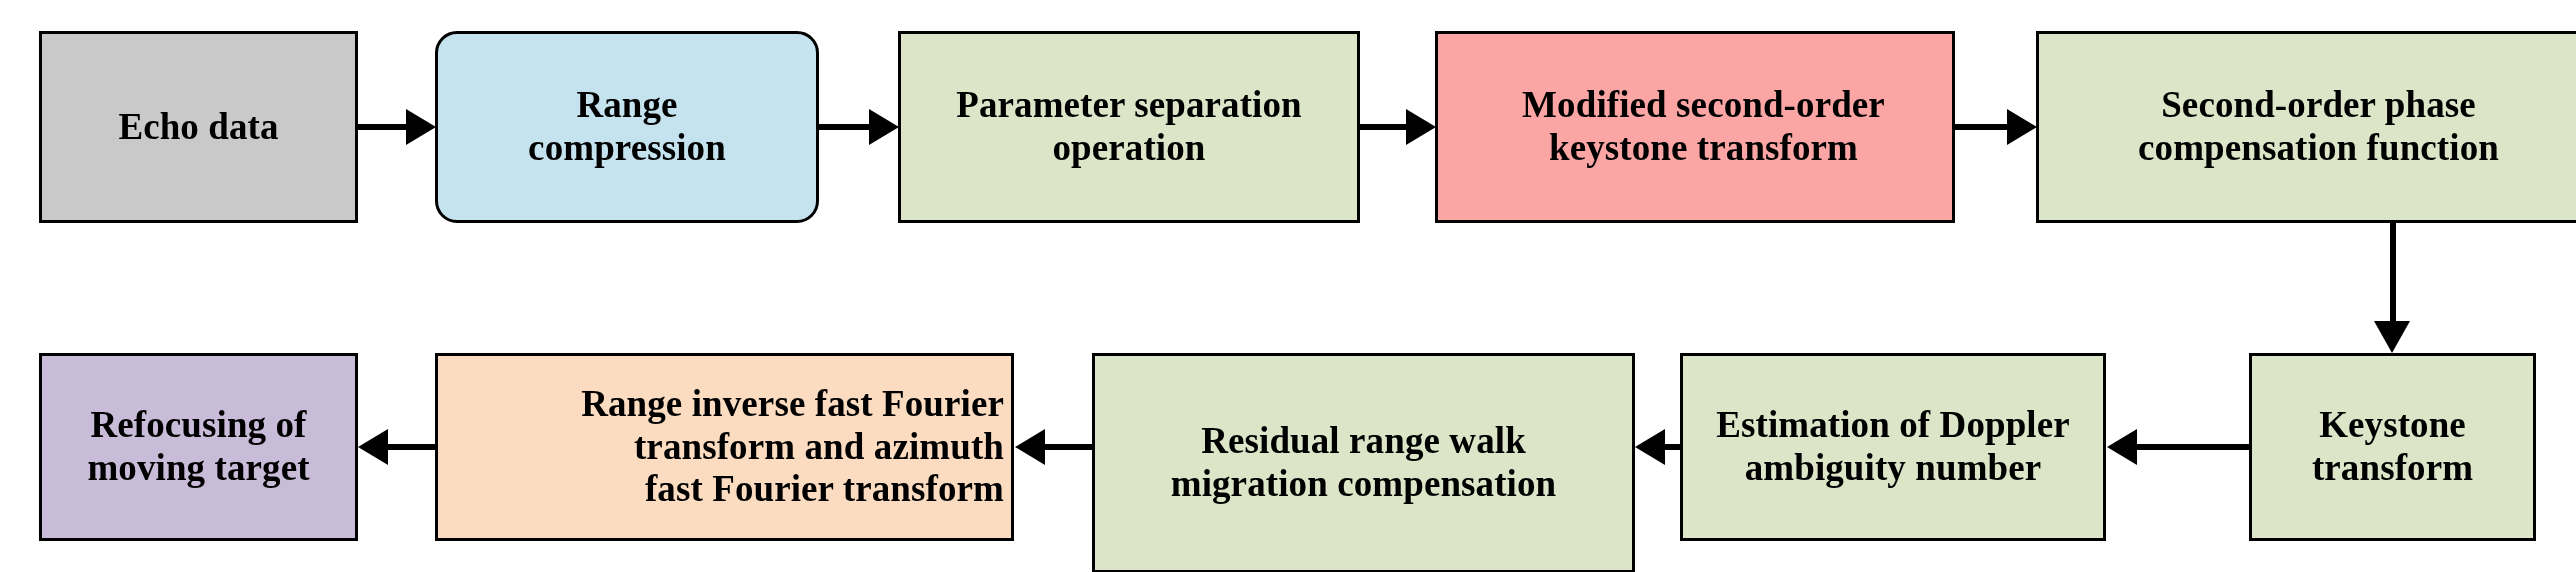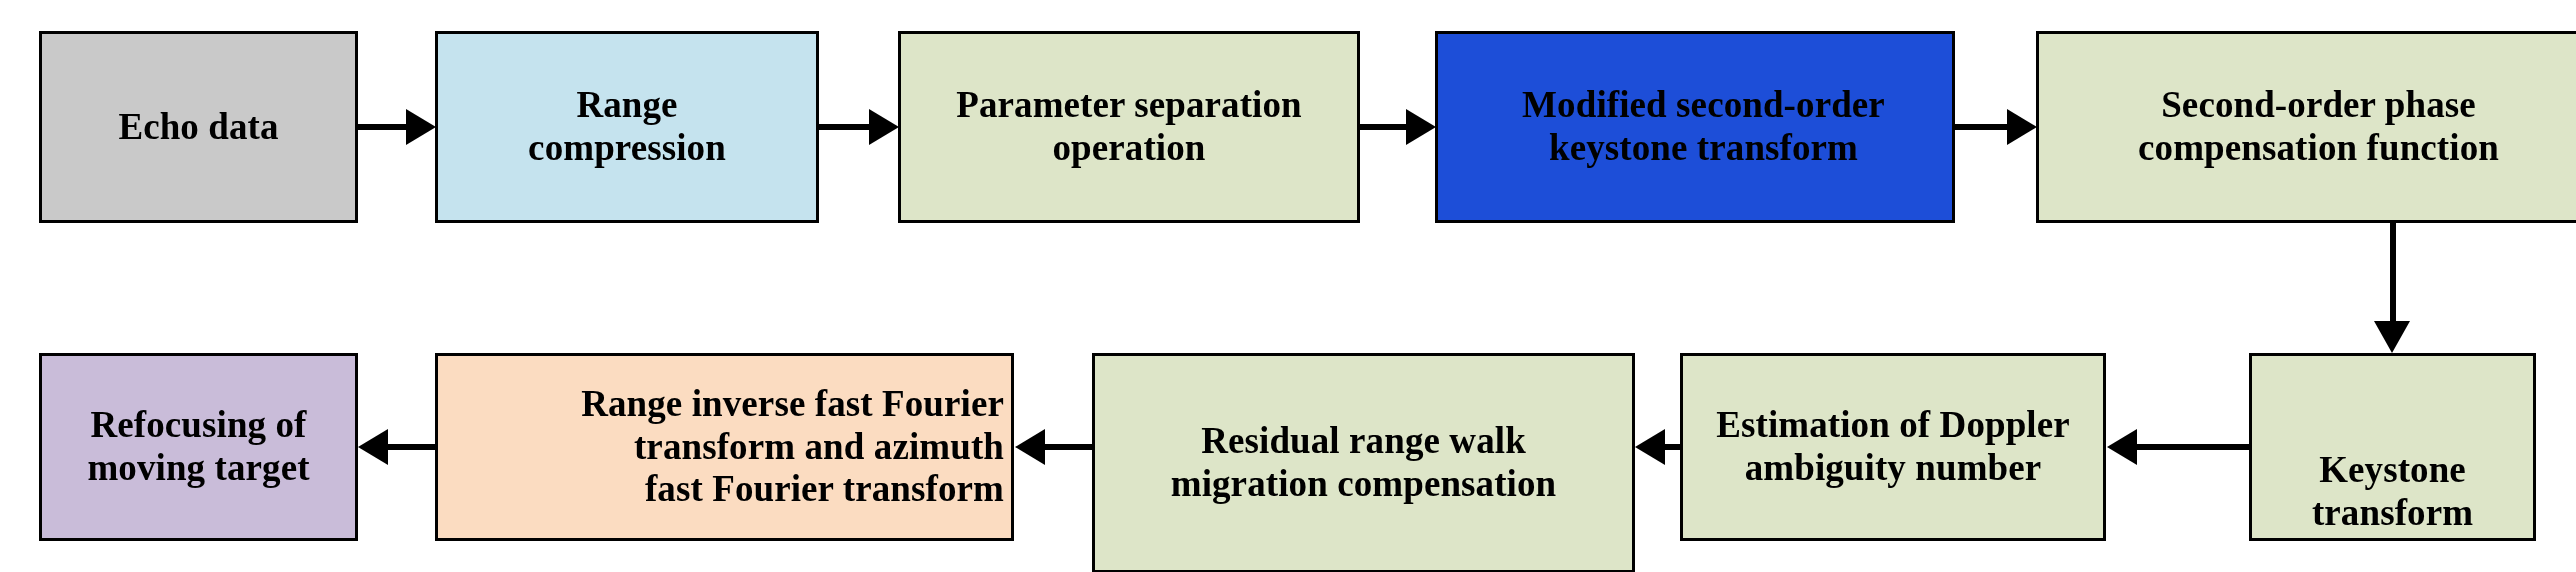--- a/index.html
+++ b/index.html
@@ -70,45 +70,45 @@
   }
 </style>
 </head>
 <body>
 
 <div id="canvas">
   <div id="nodes-layer">
       <div class="node" style="left: 39px; top: 31px; width: 319px; height: 192px; background: rgb(201, 201, 201); border-color: rgb(0, 0, 0);">
         <span class="label">Echo data</span>
       </div>
-      <div class="node" style="left: 435px; top: 31px; width: 384px; height: 192px; background: rgb(197, 227, 238); border-color: rgb(0, 0, 0);">
+      <div class="node" style="left: 435px; top: 31px; width: 384px; height: 192px; background: rgb(197, 227, 238); border-color: rgb(0, 0, 0); border-radius: 22px;">
         <span class="label">Range<br>compression</span>
       </div>
       <div class="node" style="left: 898px; top: 31px; width: 462px; height: 192px; background: rgb(221, 229, 200); border-color: rgb(0, 0, 0); font-family: Liberation Serif, serif;">
         <span class="label">Parameter separation<br>operation</span>
       </div>
-      <div class="node" style="left: 1435px; top: 31px; width: 520px; height: 192px; background: #1d4ed8; border-color: rgb(0, 0, 0); padding-left: 24px;">
+      <div class="node" style="left: 1435px; top: 31px; width: 520px; height: 192px; background: #fca5a5; border-color: rgb(0, 0, 0); padding-left: 24px;">
         <span class="label">Modified second-order<br>keystone transform</span>
       </div>
       <div class="node" style="left: 2036px; top: 31px; width: 565px; height: 192px; background: rgb(221, 229, 200); border-color: rgb(0, 0, 0);">
         <span class="label">Second-order phase<br>compensation function</span>
       </div>
       <div class="node" style="left: 39px; top: 353px; width: 319px; height: 188px; background: rgb(201, 188, 217); border-color: rgb(0, 0, 0); font-family: Liberation Serif, serif;">
         <span class="label">Refocusing of<br>moving target</span>
       </div>
       <div class="node" style="left: 435px; top: 353px; width: 579px; height: 188px; background: rgb(251, 220, 193); border-color: rgb(0, 0, 0); text-align: right;">
         <span class="label">Range inverse fast Fourier<br>transform and azimuth<br>fast Fourier transform</span>
       </div>
       <div class="node" style="left: 1092px; top: 353px; width: 543px; height: 220px; background: rgb(221, 229, 200); border-color: rgb(0, 0, 0);">
         <span class="label">Residual range walk<br>migration compensation</span>
       </div>
       <div class="node" style="left: 1680px; top: 353px; width: 426px; height: 188px; background: rgb(221, 229, 200); border-color: rgb(0, 0, 0);">
         <span class="label">Estimation of Doppler<br>ambiguity number</span>
       </div>
-      <div class="node" style="left: 2249px; top: 353px; width: 287px; height: 188px; background: rgb(221, 229, 200); border-color: rgb(0, 0, 0); align-items: flex-end;">
+      <div class="node" style="left: 2249px; top: 353px; width: 287px; height: 188px; background: rgb(221, 229, 200); border-color: rgb(0, 0, 0);">
         <span class="label">Keystone<br>transform</span>
       </div>
     </div>
   <div id="connectors-layer">
       <div class="conn">
         <div class="shaft-h" style="left: 358px; top: 124px; width: 50px;"></div>
         <div class="arrowhead arrow-right" style="left: 406px; top: 109px;"></div>
       </div>
       <div class="conn">
         <div class="shaft-h" style="left: 819px; top: 124px; width: 51px;"></div>

